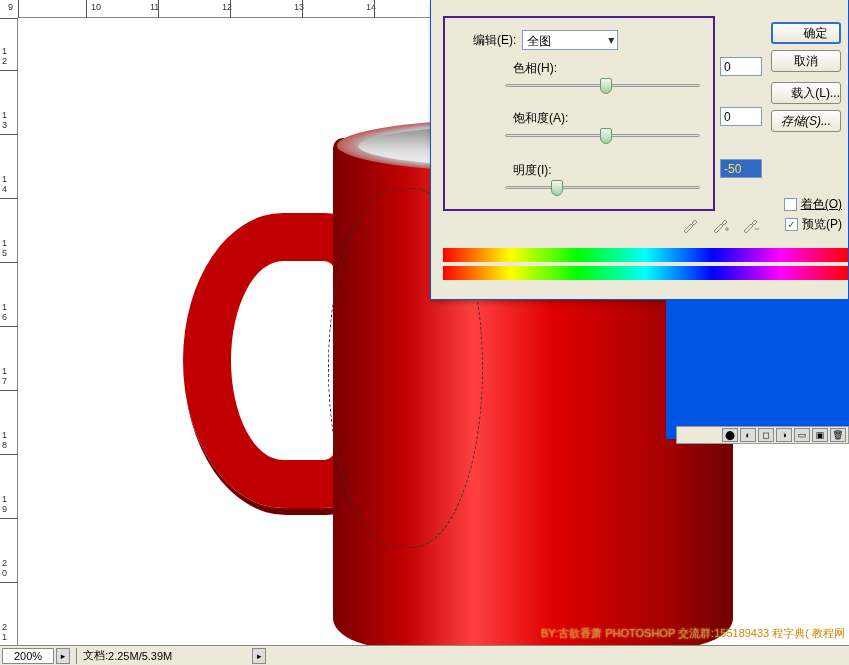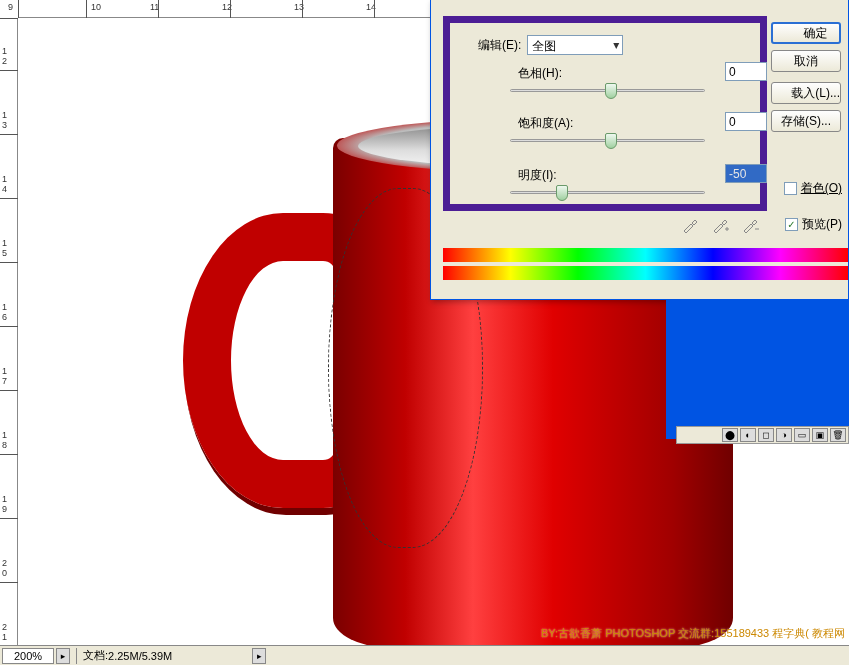--- a/index.html
+++ b/index.html
@@ -17,47 +17,47 @@
     
     .mug-body { position: absolute; left: 315px; top: 120px; width: 400px; height: 510px; background: linear-gradient(90deg, #7a0000 0%, #c00000 18%, #ff4040 35%, #e00000 55%, #a00000 85%, #700000 100%); border-radius: 10px 10px 60px 60px / 10px 10px 30px 30px; }
     .mug-rim { position: absolute; left: 319px; top: 100px; width: 392px; height: 55px; border-radius: 50%; background: radial-gradient(ellipse at center, #e8e8e8 40%, #bbb 60%, #c00000 80%); }
     .mug-inner { position: absolute; left: 340px; top: 107px; width: 350px; height: 42px; border-radius: 50%; background: linear-gradient(180deg, #888 0%, #ddd 60%, #f5f5f5 100%); }
     .mug-handle-outer { position: absolute; left: 165px; top: 195px; width: 200px; height: 295px; border: 48px solid #c00000; border-radius: 50% 30% 30% 50% / 50% 20% 20% 50%; background: transparent; box-shadow: 3px 5px 0 2px #700000; }
     
     .selection { position: absolute; left: 310px; top: 170px; width: 155px; height: 360px; border: 1.5px dashed #333; border-radius: 70px / 180px; background: transparent; animation: marching 0.6s linear infinite; }
     
     .dialog { position: absolute; top: 0; left: 430px; width: 419px; height: 300px; background: #ece9d8; border: 1px solid #0054e3; border-top: none; box-shadow: 2px 2px 6px rgba(0,0,0,0.3); }
     
-    .group-box { position: absolute; top: 16px; left: 12px; width: 324px; height: 195px; border: 7px solid #4c1d95; background: transparent; }
+    .group-box { position: absolute; top: 16px; left: 12px; width: 272px; height: 195px; border: 2px solid #4c1d95; background: transparent; }
     
     .edit-row { position: absolute; top: 12px; left: 28px; display: flex; align-items: center; gap: 6px; }
     .edit-row label { }
     .edit-select { width: 96px; height: 20px; border: 1px solid #7f9db9; background: #fff; position: relative; }
     .edit-select::after { content: "▾"; position: absolute; right: 3px; top: 2px; color: #333; }
     .edit-select .sel-text { padding: 2px 4px; display: inline-block; }
     
     .slider-row { position: absolute; left: 60px; width: 265px; }
     .slider-row.r1 { top: 42px; }
     .slider-row.r2 { top: 92px; }
     .slider-row.r3 { top: 144px; }
     .slider-row label { position: absolute; top: 0; left: 8px; }
     .slider-input { position: absolute; top: -3px; right: 8px; width: 42px; height: 19px; border: 1px solid #7f9db9; text-align: left; padding: 1px 3px; background: #fff; }
-    .slider-input.selected { background: #316ac5; color: #e5e5e5; }
+    .slider-input.selected { background: #316ac5; color: #fde047; }
     .slider-track { position: absolute; top: 24px; left: 0; width: 195px; height: 3px; background: #ddd; border: 1px solid #999; border-radius: 2px; }
     .slider-thumb { position: absolute; top: 18px; width: 12px; height: 16px; background: linear-gradient(180deg, #eef8ee 0%, #c0e0c0 60%, #a0d0a0 100%); border: 1px solid #6a9a6a; border-radius: 2px 2px 6px 6px; }
     
     .btn { position: absolute; right: 7px; width: 70px; height: 22px; border: 1px solid #888; background: linear-gradient(180deg, #fefefe 0%, #ece9d8 100%); text-align: center; line-height: 20px; border-radius: 3px; cursor: pointer; }
     .btn.def { border: 2px solid #2a6fd4; line-height: 18px; padding-left: 19px; }
     .btn.b1 { top: 22px; }
     .btn.b2 { top: 50px; }
     .btn.b3 { top: 82px; text-align: right; }
-    .btn.b4 { top: 110px; }
+    .btn.b4 { top: 110px; font-style: italic; }
     
     .cb-row { position: absolute; right: 6px; display: flex; align-items: center; gap: 4px; }
-    .cb-row.c1 { top: 180px; text-decoration: underline; }
+    .cb-row.c1 { top: 196px; text-decoration: underline; }
     .cb-row.c2 { top: 216px; }
     .cb { width: 13px; height: 13px; border: 1px solid #7f9db9; background: #fff; display: inline-flex; align-items: center; justify-content: center; font-size: 10px; color: #2a7a2a; }
     
     .eyedroppers { position: absolute; top: 216px; left: 250px; display: flex; gap: 12px; }
     .eyedropper { width: 18px; height: 18px; display: inline-block; color: #666; cursor: pointer; }
     
     .color-strip { position: absolute; top: 248px; left: 12px; right: 0; height: 14px; background: linear-gradient(90deg, red, yellow, lime, cyan, blue, magenta, red); }
     .color-strip2 { position: absolute; top: 266px; left: 12px; right: 0; height: 14px; background: linear-gradient(90deg, red, yellow, lime, cyan, blue, magenta, red); }
     
     .outline-panel { position: absolute; top: 299px; left: 666px; width: 183px; height: 140px; background: #0054e3; }

